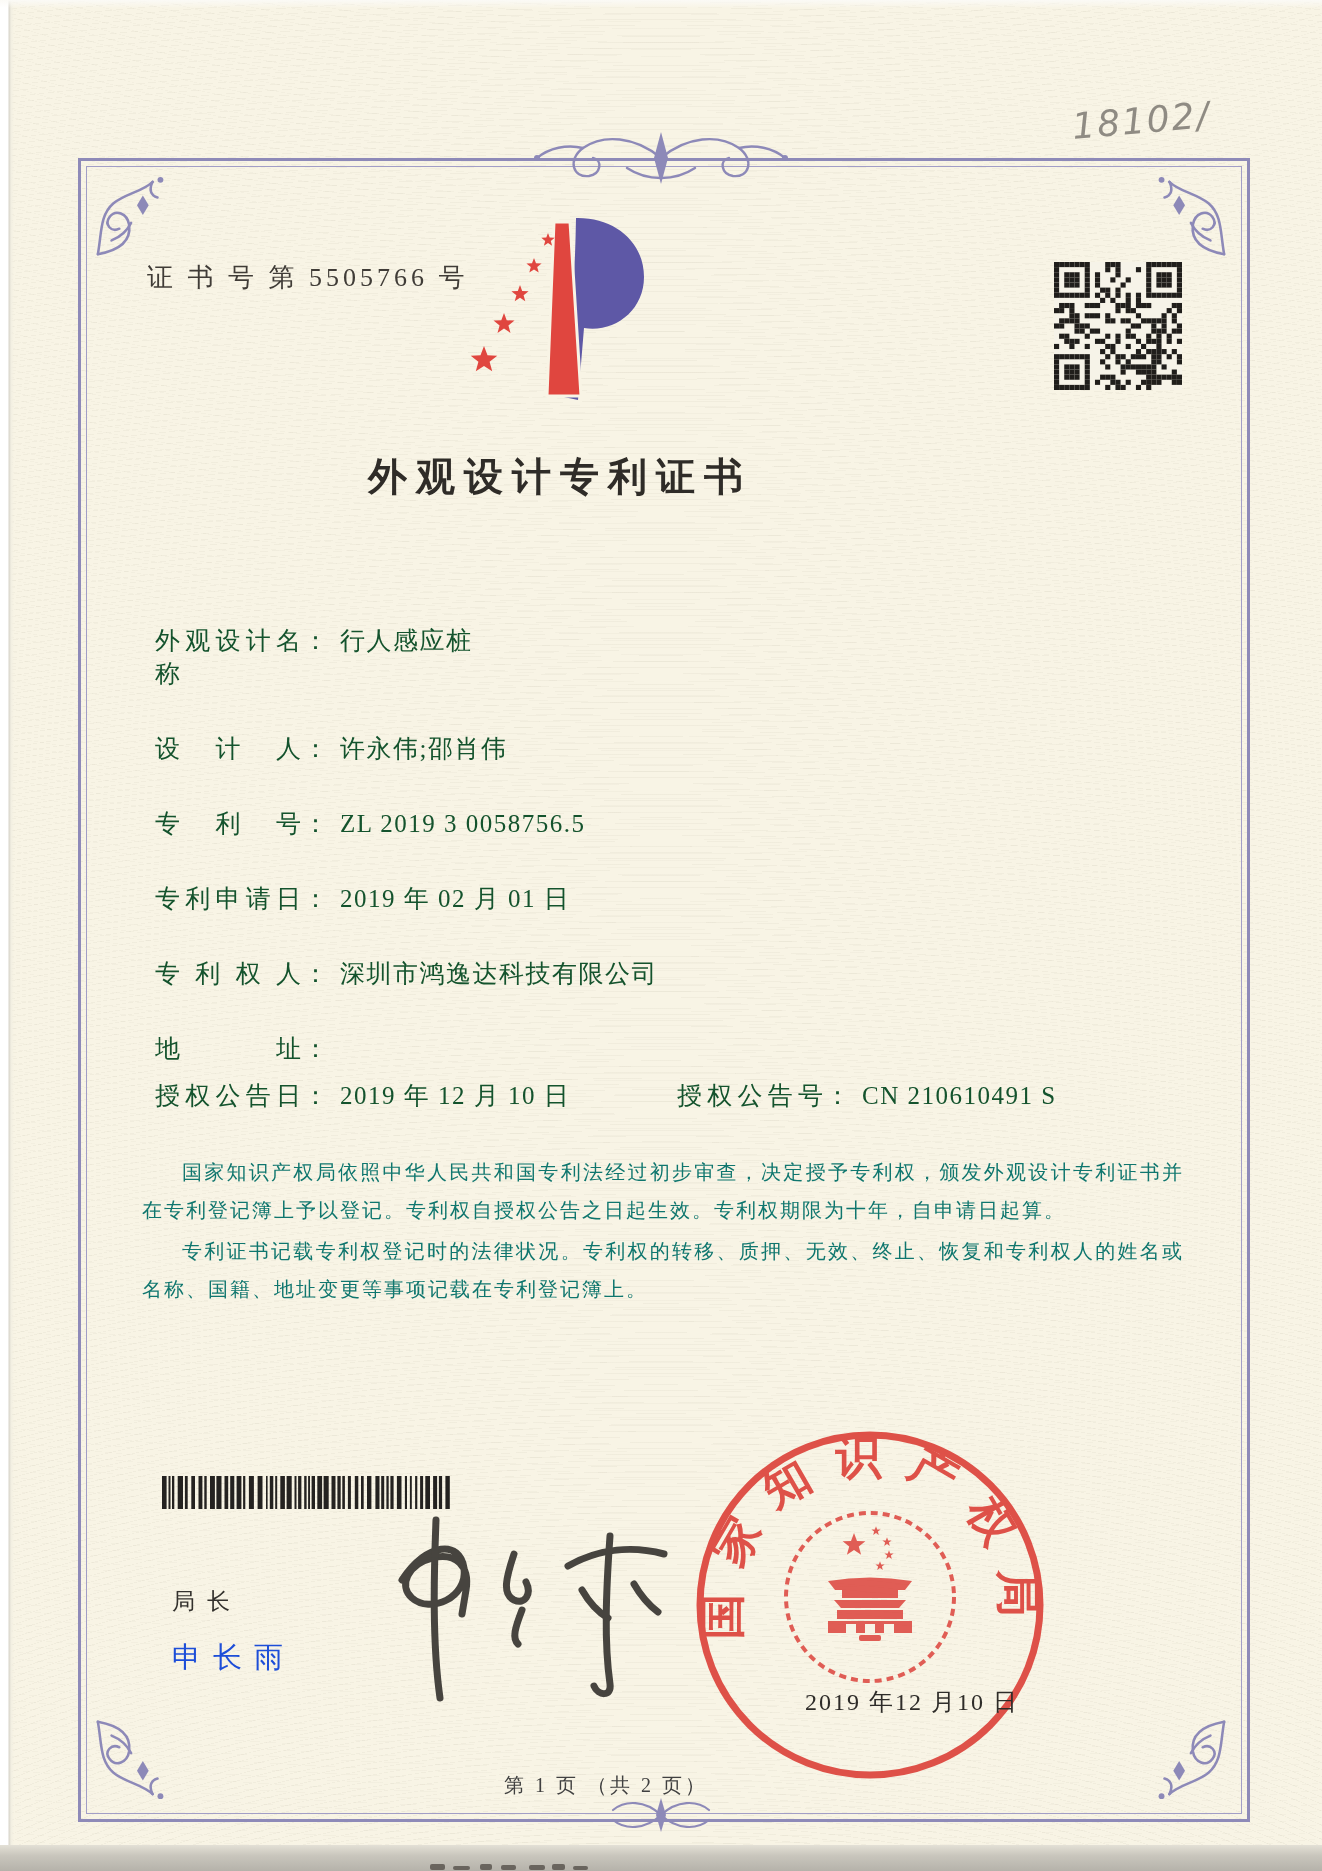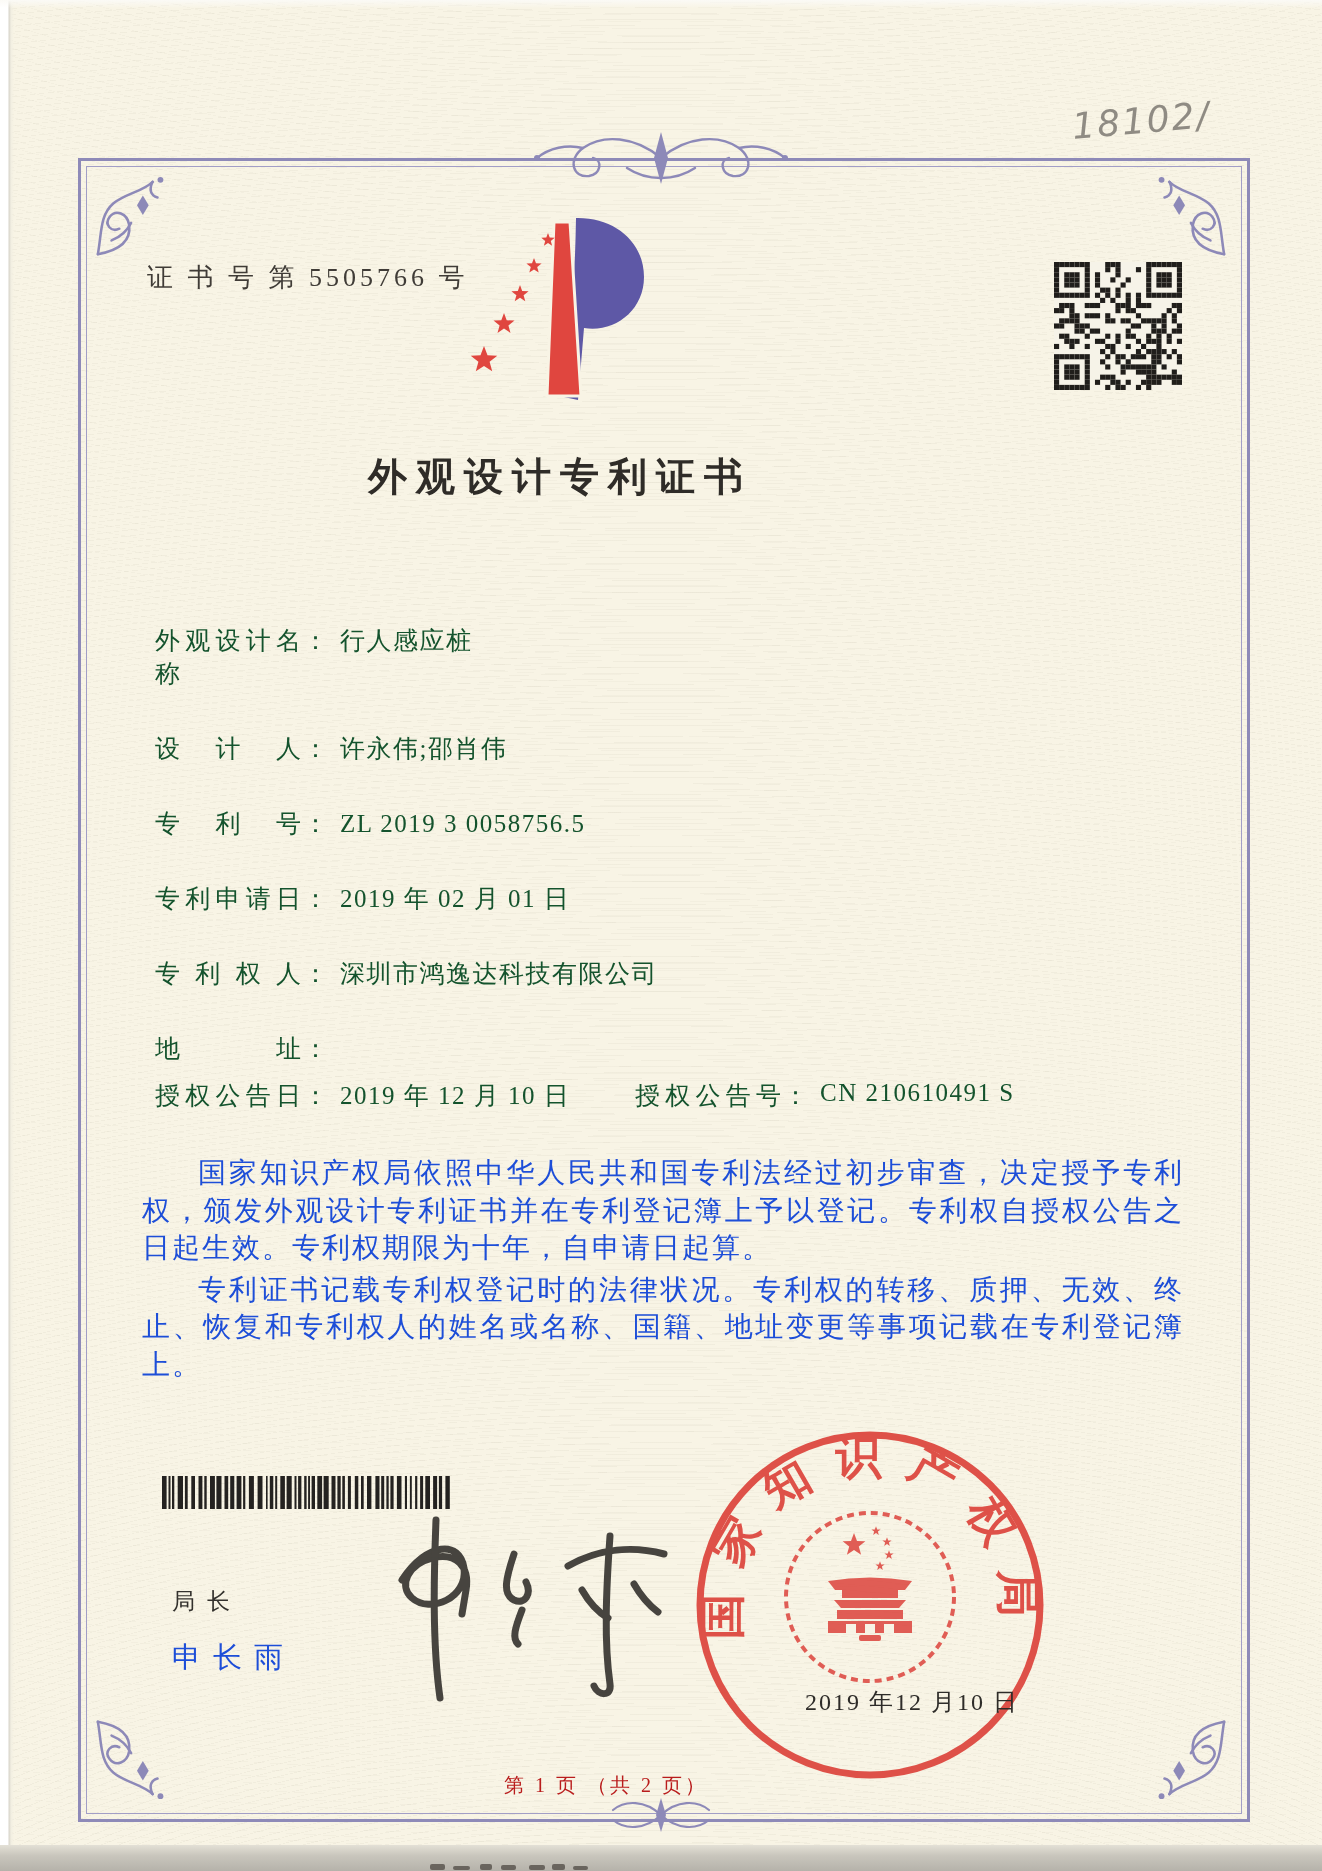--- a/index.html
+++ b/index.html
@@ -53,42 +53,42 @@
   #fields{position:absolute;left:155px;top:624px;right:118px;z-index:3;font-size:25px;color:#14532d;}
   .field-row{display:flex;min-height:33px;line-height:33px;margin-bottom:42px;}
   .f-label{flex:none;width:146px;display:inline-block;text-align:justify;text-align-last:justify;}
   .f-colon{flex:none;margin:0 12px 0 2px;}
   .f-value{letter-spacing:1.5px;}
   .field-row.wrap2{margin-top:10px;margin-bottom:14px;}
   .wrap2 .f-value{max-width:850px;line-height:40px;word-break:break-all;}
   .grant-row{position:relative;height:40px;}
   .g-pair{position:absolute;top:0;display:flex;}
   .g-pair.g0{left:0;}
-  .g-pair.g1{left:480px;}
+  .g-pair.g1{left:522px;align-items:center;}
 
   .body-text{position:absolute;left:142px;top:1154px;width:1042px;z-index:3;}
-  .body-text p{margin:0 0 4px 0;font-size:28px;line-height:37.5px;letter-spacing:2px;
-    text-indent:2em;text-align:justify;color:#1d4ed8;}
+  .body-text p{margin:0 0 4px 0;font-size:20px;line-height:37.5px;letter-spacing:2px;
+    text-indent:2em;text-align:justify;color:#0f766e;}
 
   .barcode{position:absolute;left:162px;top:1476px;z-index:3;}
 
   .signer-title{position:absolute;left:172px;top:1586px;z-index:3;
     font-family:"Liberation Sans","DejaVu Sans",sans-serif;
     font-size:23px;letter-spacing:12px;color:#33312d;}
   .signer-name{position:absolute;left:172px;top:1638px;z-index:3;
     font-family:"Liberation Sans","DejaVu Sans",sans-serif;
     font-size:29px;letter-spacing:12px;color:#1d4ed8;}
   .signature{position:absolute;left:372px;top:1502px;z-index:4;}
 
   .seal{position:absolute;left:670px;top:1405px;z-index:3;opacity:.93;}
   .seal-date{position:absolute;left:912px;top:1686px;transform:translateX(-50%);z-index:4;
     font-size:24px;letter-spacing:2px;color:#2e2c29;white-space:nowrap;}
 
   .footer-page{position:absolute;left:606px;top:1772px;transform:translateX(-50%);z-index:3;
-    font-size:20px;letter-spacing:3px;color:#b91c1c;white-space:nowrap;}
+    font-size:20px;letter-spacing:3px;color:#404040;white-space:nowrap;}
 </style>
 </head>
 <body>
 
 <div class="texture"></div>
 <div class="scan-edge-left"></div>
 <div class="scan-edge-top"></div>
 
 <div class="frame"></div>
 

